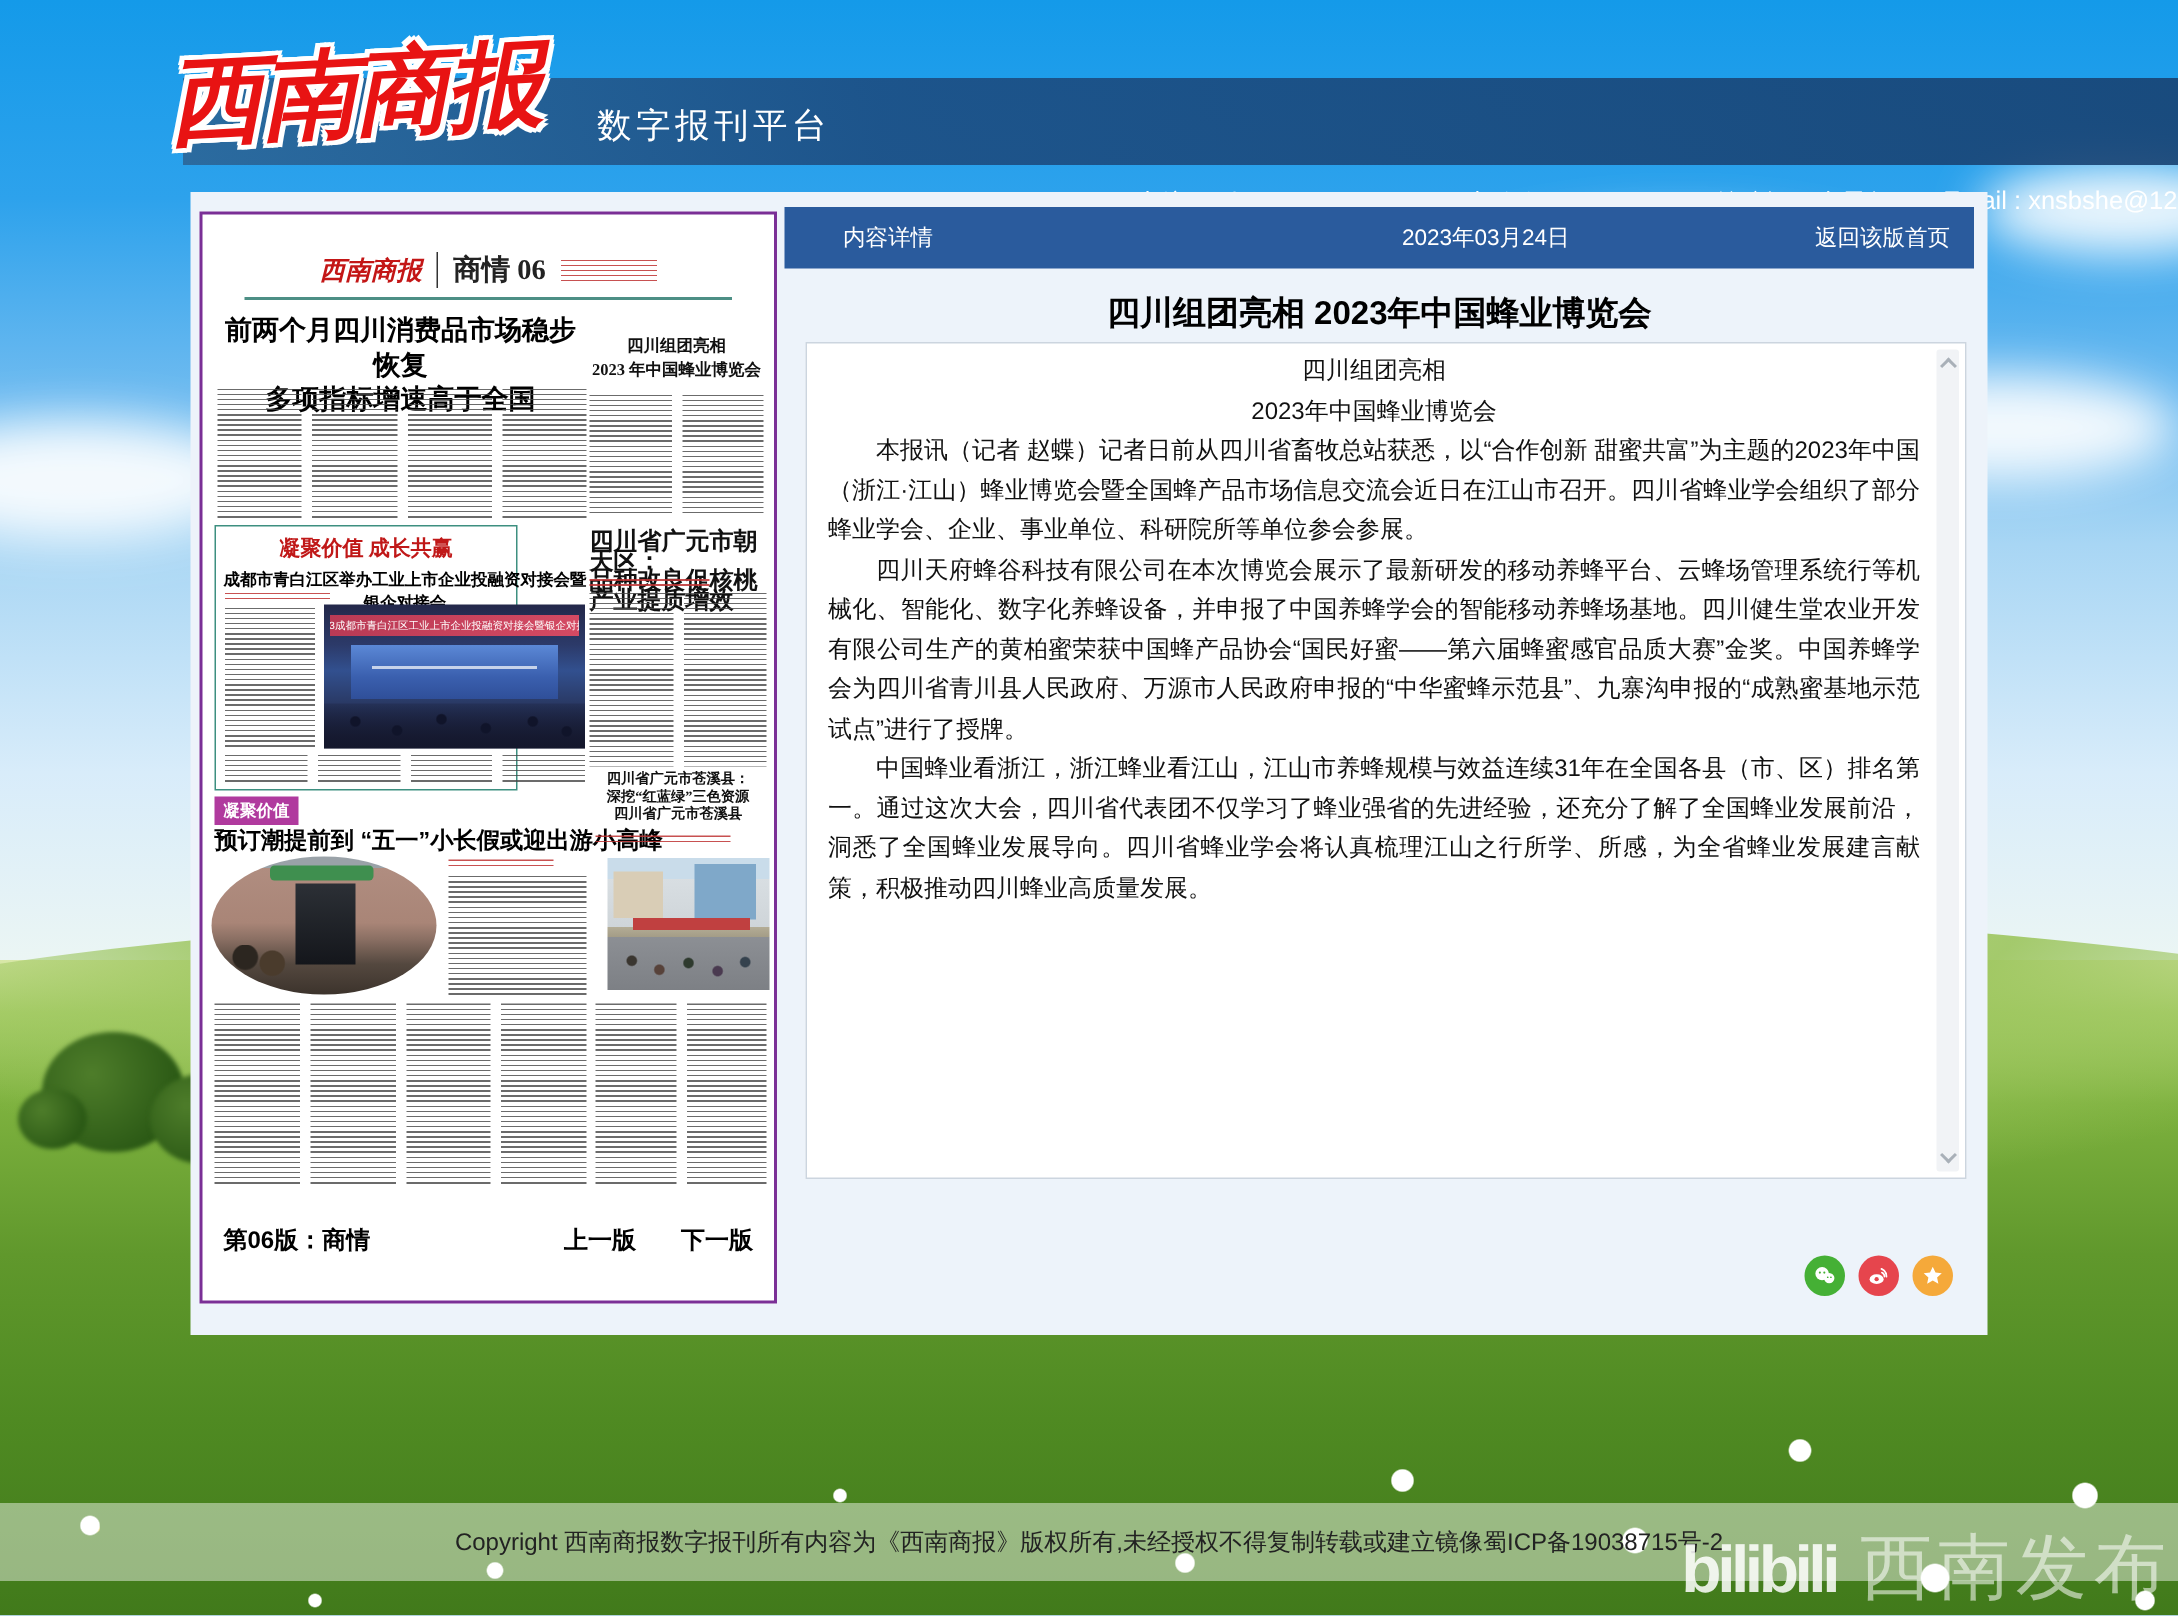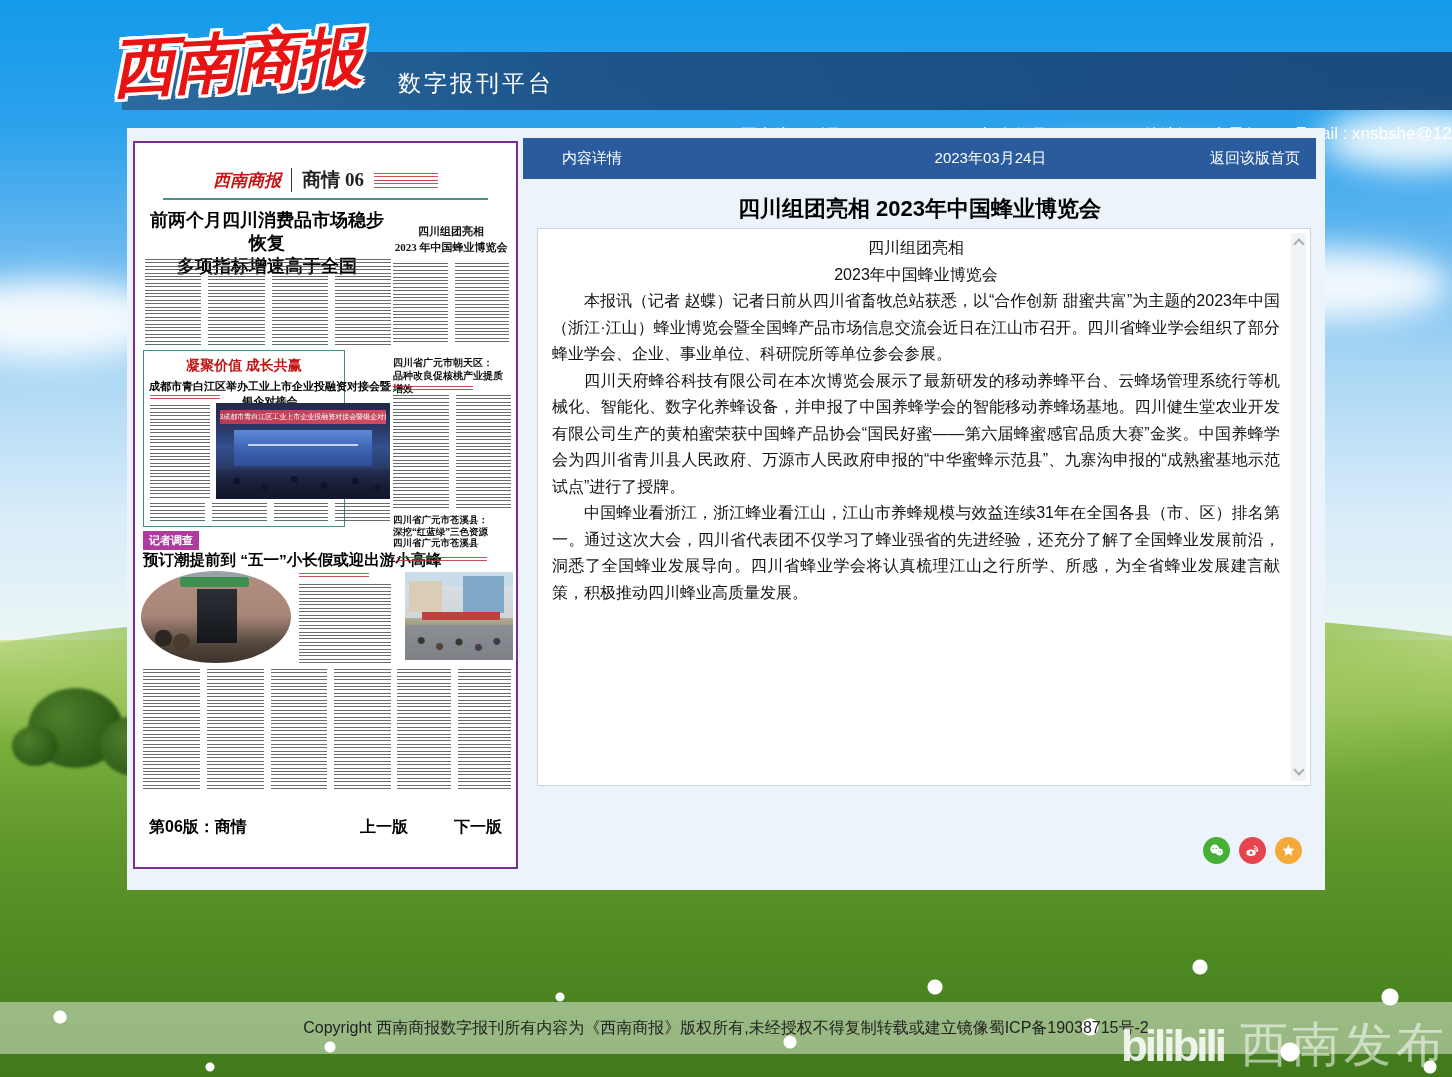--- a/index.html
+++ b/index.html
@@ -92,25 +92,25 @@
   .conf-crowd { position:absolute; left:0; right:0; bottom:0; height:30px;
     background:
       radial-gradient(circle at 12% 40%, #10142a 3px, transparent 4px),
       radial-gradient(circle at 28% 60%, #10142a 3px, transparent 4px),
       radial-gradient(circle at 45% 35%, #10142a 3px, transparent 4px),
       radial-gradient(circle at 62% 55%, #10142a 3px, transparent 4px),
       radial-gradient(circle at 80% 40%, #10142a 3px, transparent 4px),
       radial-gradient(circle at 93% 62%, #10142a 3px, transparent 4px),
       linear-gradient(180deg, rgba(23,27,51,.25), #14172c); }
   .np-f-cols { position:absolute; left:6px; top:152px; width:240px; height:20px; }
-  .np-hm { left:258px; top:213px; width:118px; font-family:Liberation Sans, sans-serif; font-weight:700; font-size:10px; line-height:13px; color:#111; }
+  .np-hm { left:258px; top:213px; width:118px; font-family:Liberation Mono, monospace; font-weight:700; font-size:16px; line-height:13px; color:#111; }
   .np-byline { height:5px; }
   .np-bl1 { left:258px; top:243px; width:80px; }
   .np-rcol2 { left:258px; top:252px; width:118px; height:116px; }
-  .np-hl { left:258px; top:372px; width:118px; font-family:"Liberation Serif","DejaVu Serif",serif; font-weight:700; font-size:9.5px; line-height:11.5px; color:#111; }
+  .np-hl { left:258px; top:372px; width:118px; text-align:center; font-family:"Liberation Serif","DejaVu Serif",serif; font-weight:700; font-size:9.5px; line-height:11.5px; color:#111; }
   .np-badge { left:8px; top:388px; background:#b03a9e; color:#fff; font-weight:700; font-size:11px; padding:2px 6px; }
   .np-travel { left:8px; top:407px; width:368px; font-weight:700; font-size:15.5px; color:#000; white-space:nowrap; }
   .photo-oval { left:6px; top:428px; width:150px; height:92px; border-radius:50%; overflow:hidden;
     background:linear-gradient(180deg,#9aa2a8 0%,#9aa2a8 8%,#b08d80 8%,#a98577 48%,#8a6f63 60%,#54483f 78%,#3c332c 100%); }
   .photo-oval .sign { position:absolute; left:26%; top:6%; width:46%; height:11%; background:#3f8f4f; border-radius:3px; }
   .photo-oval .door { position:absolute; left:37%; top:20%; width:27%; height:58%; background:linear-gradient(180deg,#2c3036,#14161b); }
   .photo-oval .ppl { position:absolute; left:6%; bottom:6%; width:30%; height:30%;
     background:radial-gradient(circle at 30% 30%, #2c2620 8px, transparent 9px), radial-gradient(circle at 70% 45%, #4a3b2c 8px, transparent 9px); }
   .np-ovtext { left:164px; top:430px; width:92px; }
   .np-ovtext .np-byline { width:70px; margin-bottom:6px; }
@@ -125,21 +125,21 @@
     background:
       radial-gradient(circle at 15% 35%, #3a3630 3px, transparent 4px),
       radial-gradient(circle at 32% 55%, #57423a 3px, transparent 4px),
       radial-gradient(circle at 50% 40%, #2e3a2e 3px, transparent 4px),
       radial-gradient(circle at 68% 58%, #4a3a50 3px, transparent 4px),
       radial-gradient(circle at 85% 38%, #35424e 3px, transparent 4px); }
   .np-cols2 { left:8px; top:526px; width:248px; height:122px; }
   .np-rcol3 { left:262px; top:526px; width:114px; height:122px; }
   .np-pager { left:14px; right:14px; top:674px; display:flex; justify-content:space-between; align-items:center; font-weight:700; font-size:16px; color:#000; }
   .np-pager .links { display:flex; gap:30px; }
-  .np-pager .links span { cursor:pointer;margin-left:16px; }
+  .np-pager .links span { cursor:pointer; }
 
   
   .bluebar { position:absolute; left:396px; top:10px; width:793px; height:41px; background:#2a5b9d; color:#fff;
     display:flex; align-items:center; padding:0 16px; font-size:15px; }
   .bluebar .bb { flex:1;margin-left:23px; }
   .bb-c { text-align:right; }
   .bb-r { text-align:right; cursor:pointer; }
   .article-title { position:absolute; left:396px; top:66px; width:793px; text-align:center; font-weight:700; font-size:22px; color:#000; }
   .article-box { position:absolute; left:410px; top:100px; width:774px; height:558px; background:#fff; border:1px solid #ccd5df; }
   .article-text { position:absolute; left:14px; right:30px; top:6px; bottom:6px; overflow:hidden;
@@ -253,21 +253,21 @@
         <div class="tx"></div>
         <div class="tx"></div>
       </div>
 
       <div class="np np-hl">
         <div>四川省广元市苍溪县：</div>
         <div>深挖“红蓝绿”三色资源</div>
         <div>四川省广元市苍溪县</div>
       </div>
 
-      <div class="np np-badge">记者调查</div>
+      <div class="np np-badge">凝聚价值</div>
       <div class="np np-travel">预订潮提前到 “五一”小长假或迎出游小高峰</div>
 
       <div class="np photo-oval">
         <div class="sign"></div>
         <div class="door"></div>
         <div class="ppl"></div>
       </div>
       <div class="np np-ovtext">
         <div class="np-byline tx-red"></div>
         <div class="blk tx"></div>

